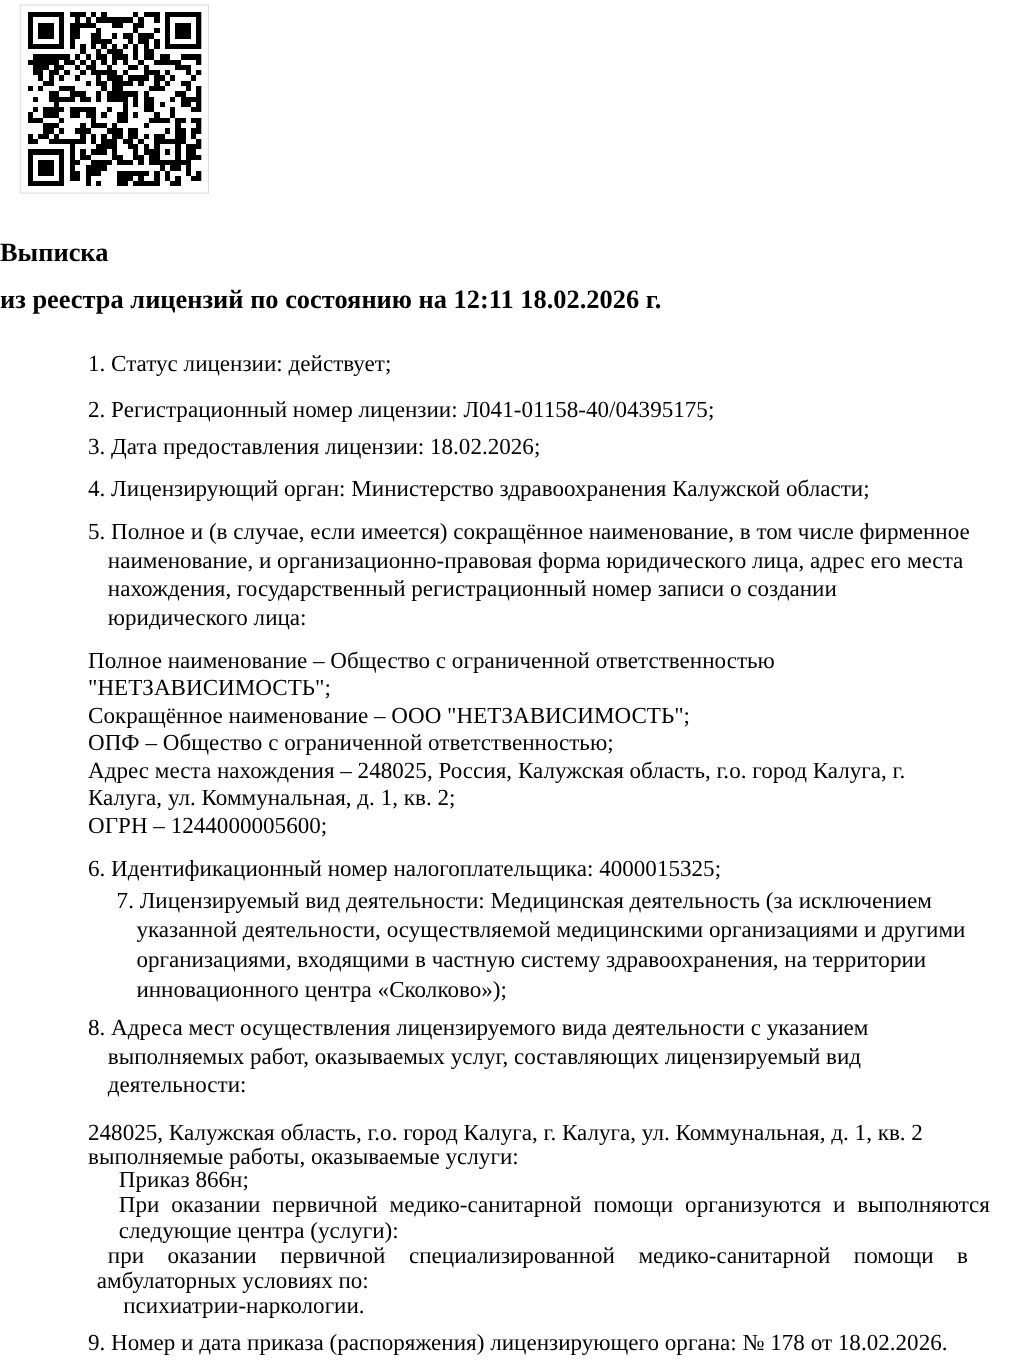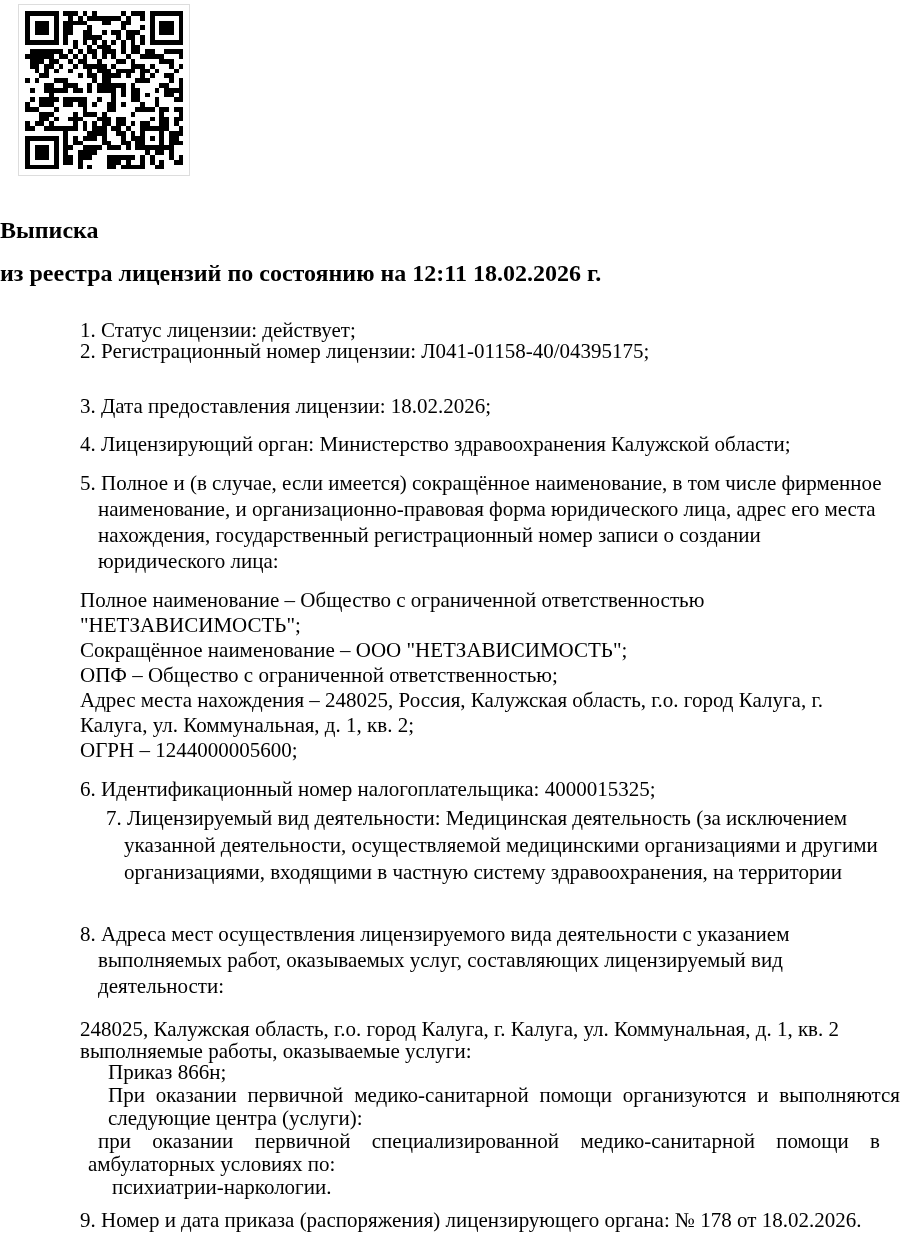--- a/index.html
+++ b/index.html
@@ -612,21 +612,21 @@
           <rect x="129.6" y="153.6" width="4.8" height="4.8"></rect>
           <rect x="134.4" y="153.6" width="4.8" height="4.8"></rect>
         </g>
       </svg>
     </div>
 
   <div class="heading h-title">Выписка</div>
   <div class="heading h-sub">из реестра лицензий по состоянию на 12:11 18.02.2026 г.</div>
 
   <div class="block lh25" style="top:318px">1. Статус лицензии: действует;</div>
-  <div class="block lh25" style="top:339px">2. Регистрационный номер лицензии: Л041-01158-40/04395175;</div>
+  <div class="block lh25" style="top:360px">2. Регистрационный номер лицензии: Л041-01158-40/04395175;</div>
   <div class="block lh25" style="top:394px">3. Дата предоставления лицензии: 18.02.2026;</div>
   <div class="block lh25" style="top:432px">4. Лицензирующий орган: Министерство здравоохранения Калужской области;</div>
 
   <div class="block lh26" style="top:470px">
     <div class="ln">5. Полное и (в случае, если имеется) сокращённое наименование, в том числе фирменное</div>
     <div class="ln cont">наименование, и организационно-правовая форма юридического лица, адрес его места</div>
     <div class="ln cont">нахождения, государственный регистрационный номер записи о создании</div>
     <div class="ln cont">юридического лица:</div>
   </div>
 
@@ -639,20 +639,21 @@
     <div class="ln">Калуга, ул. Коммунальная, д. 1, кв. 2;</div>
     <div class="ln">ОГРН – 1244000005600;</div>
   </div>
 
   <div class="block lh25" style="top:777px">6. Идентификационный номер налогоплательщика: 4000015325;</div>
 
   <div class="block lh27" style="top:805px">
     <div class="ln">7. Лицензируемый вид деятельности: Медицинская деятельность (за исключением</div>
     <div class="ln cont">указанной деятельности, осуществляемой медицинскими организациями и другими</div>
     <div class="ln cont">организациями, входящими в частную систему здравоохранения, на территории</div>
+    <div class="ln cont">инновационного центра «Сколково»);</div>
   </div>
 
   <div class="block lh26" style="top:921px">
     <div class="ln">8. Адреса мест осуществления лицензируемого вида деятельности с указанием</div>
     <div class="ln cont">выполняемых работ, оказываемых услуг, составляющих лицензируемый вид</div>
     <div class="ln cont">деятельности:</div>
   </div>
 
   <div class="block lh22" style="top:1018px">
     <div class="ln">248025, Калужская область, г.о. город Калуга, г. Калуга, ул. Коммунальная, д. 1, кв. 2</div>

